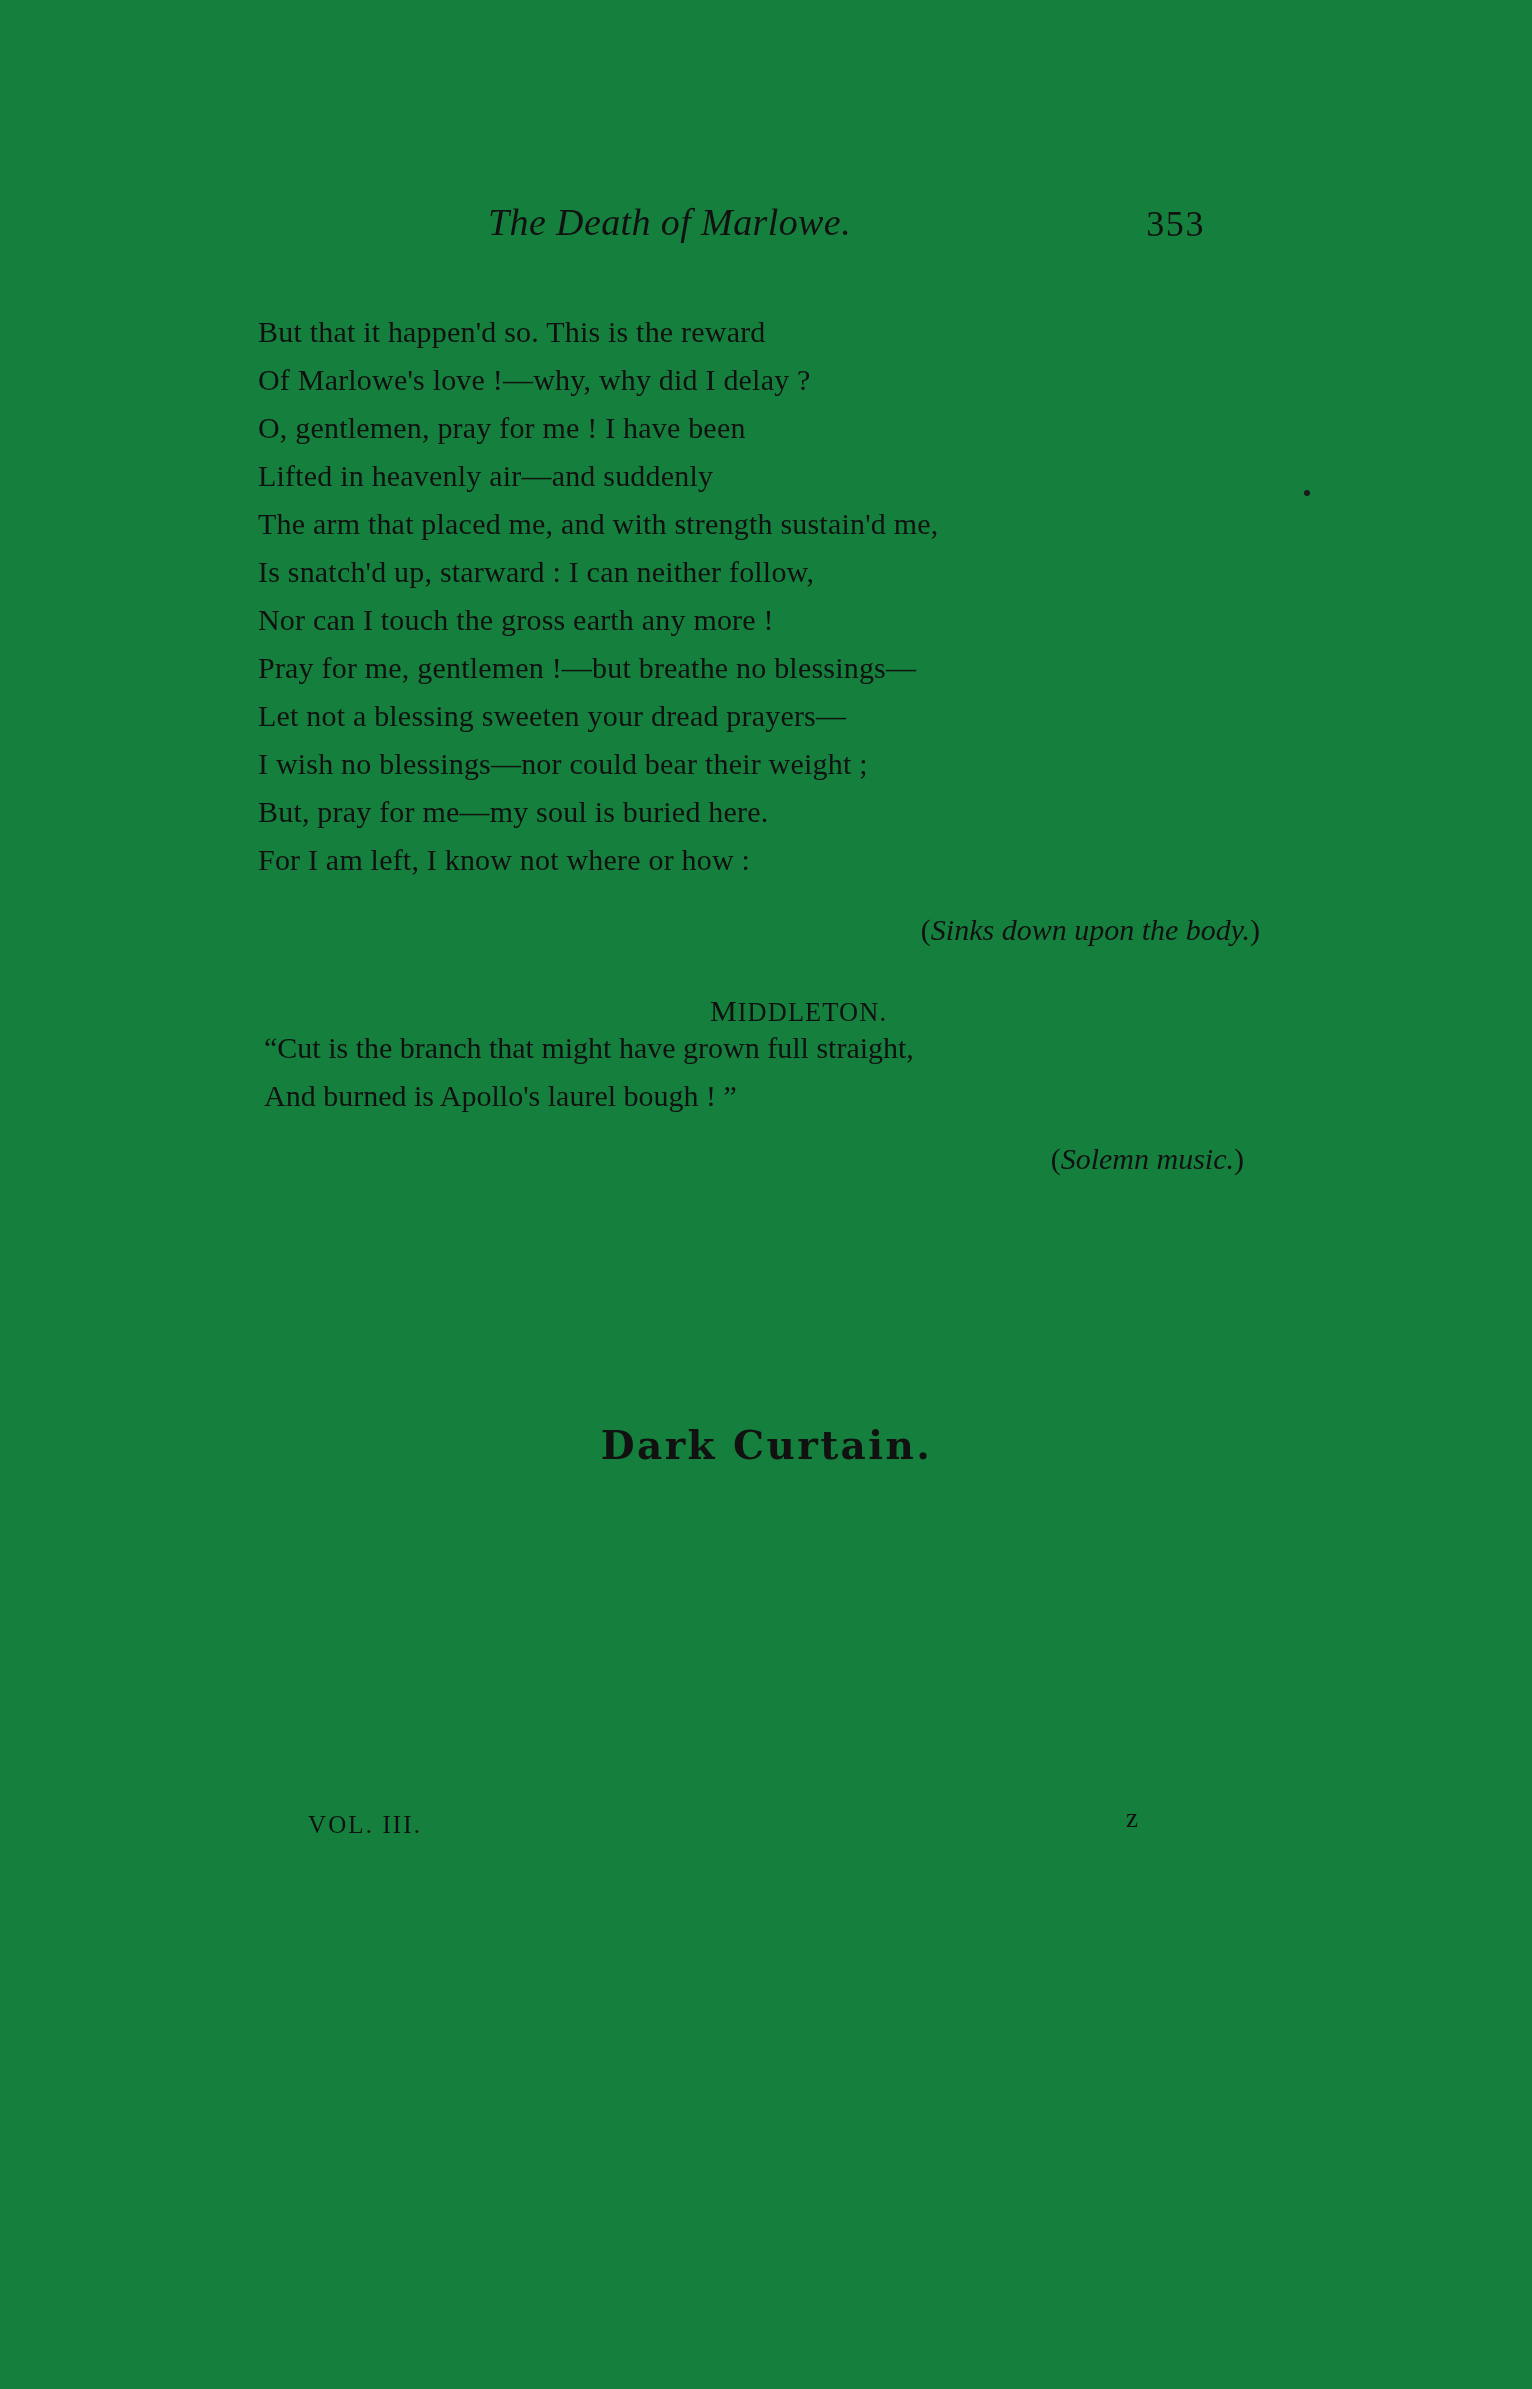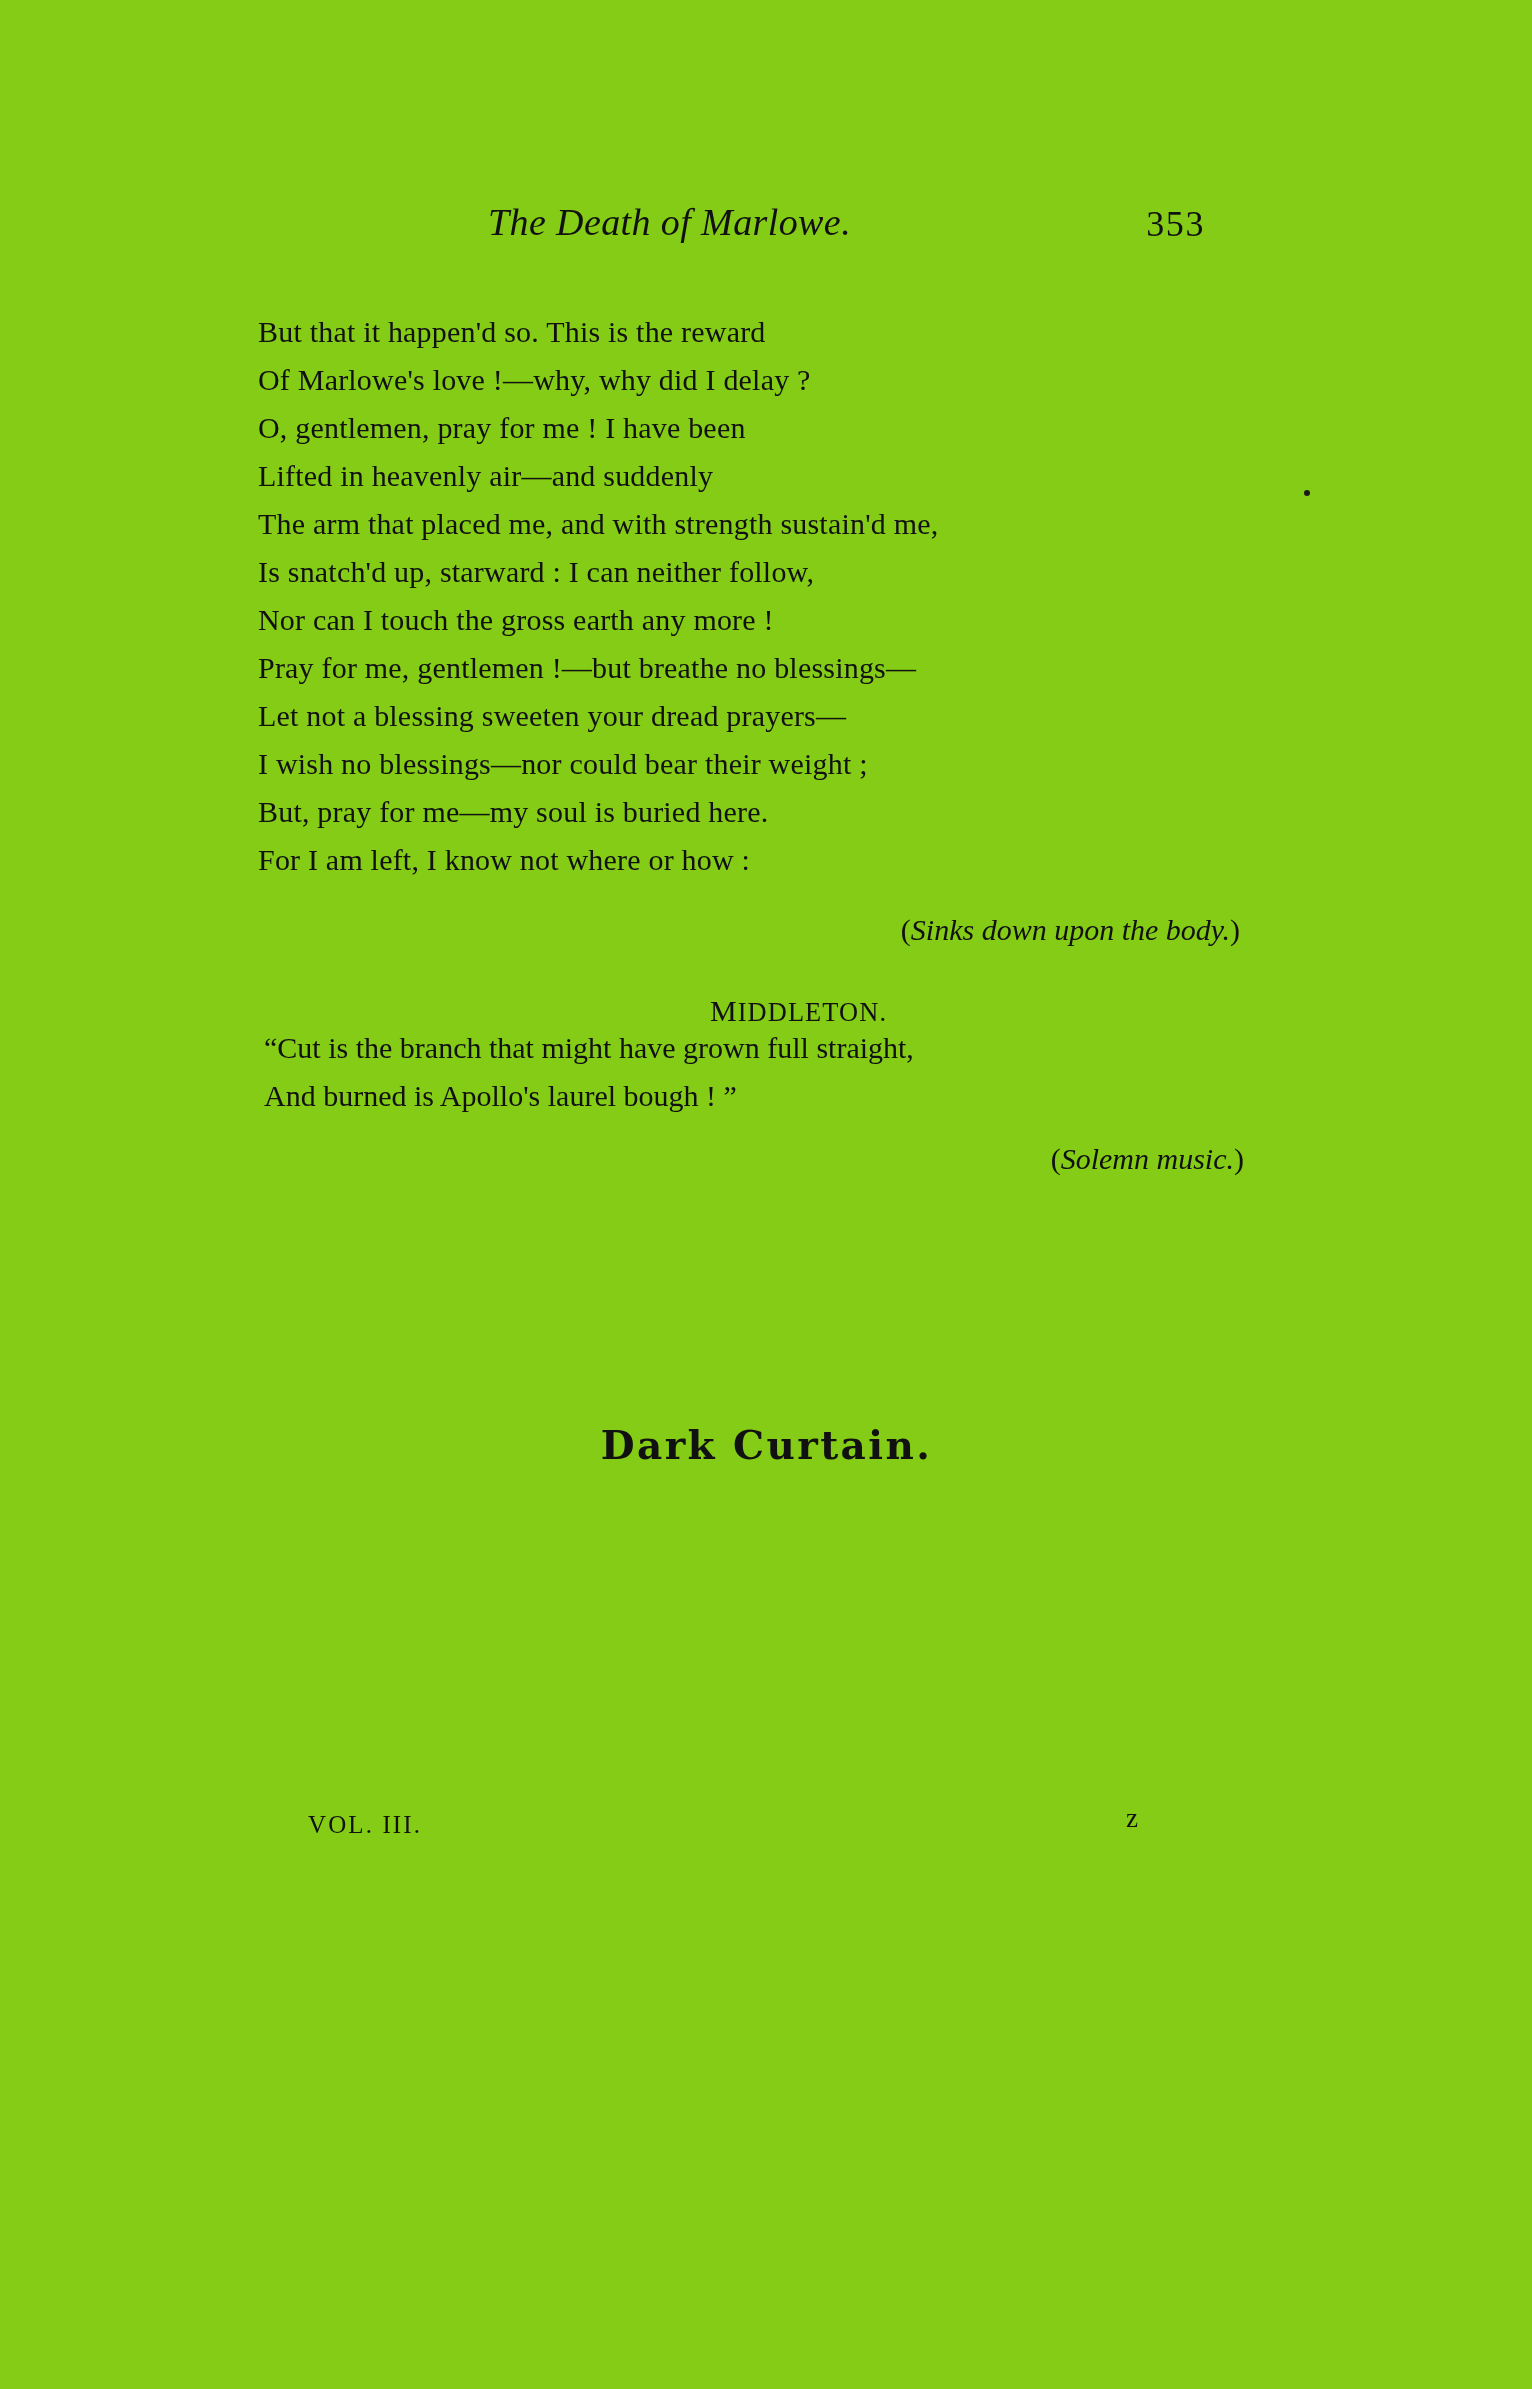--- a/index.html
+++ b/index.html
@@ -15,21 +15,21 @@
     color: #111111;
     overflow: hidden;
   }
 
   .page {
     position: absolute;
     top: 0;
     left: 0;
     width: 1533px;
     height: 2389px;
-    background: #84cc16;
+    background: #15803d;
   }
 
   
   .runhead {
     position: absolute;
     top: 200px;
     left: 256px;
     width: 1026px;
     height: 48px;
   }
@@ -61,21 +61,21 @@
     font-size: 30px;
     line-height: 48px;
     white-space: nowrap;
     letter-spacing: 0.2px;
   }
 
   
   .stage-sink {
     position: absolute;
     top: 913px;
-    left: 254px;
+    left: 274px;
     width: 986px;
     text-align: right;
     font-style: italic;
     font-size: 30px;
     white-space: nowrap;
   }
   .stage-sink .paren { font-style: normal; }
 
   
   .speaker {

